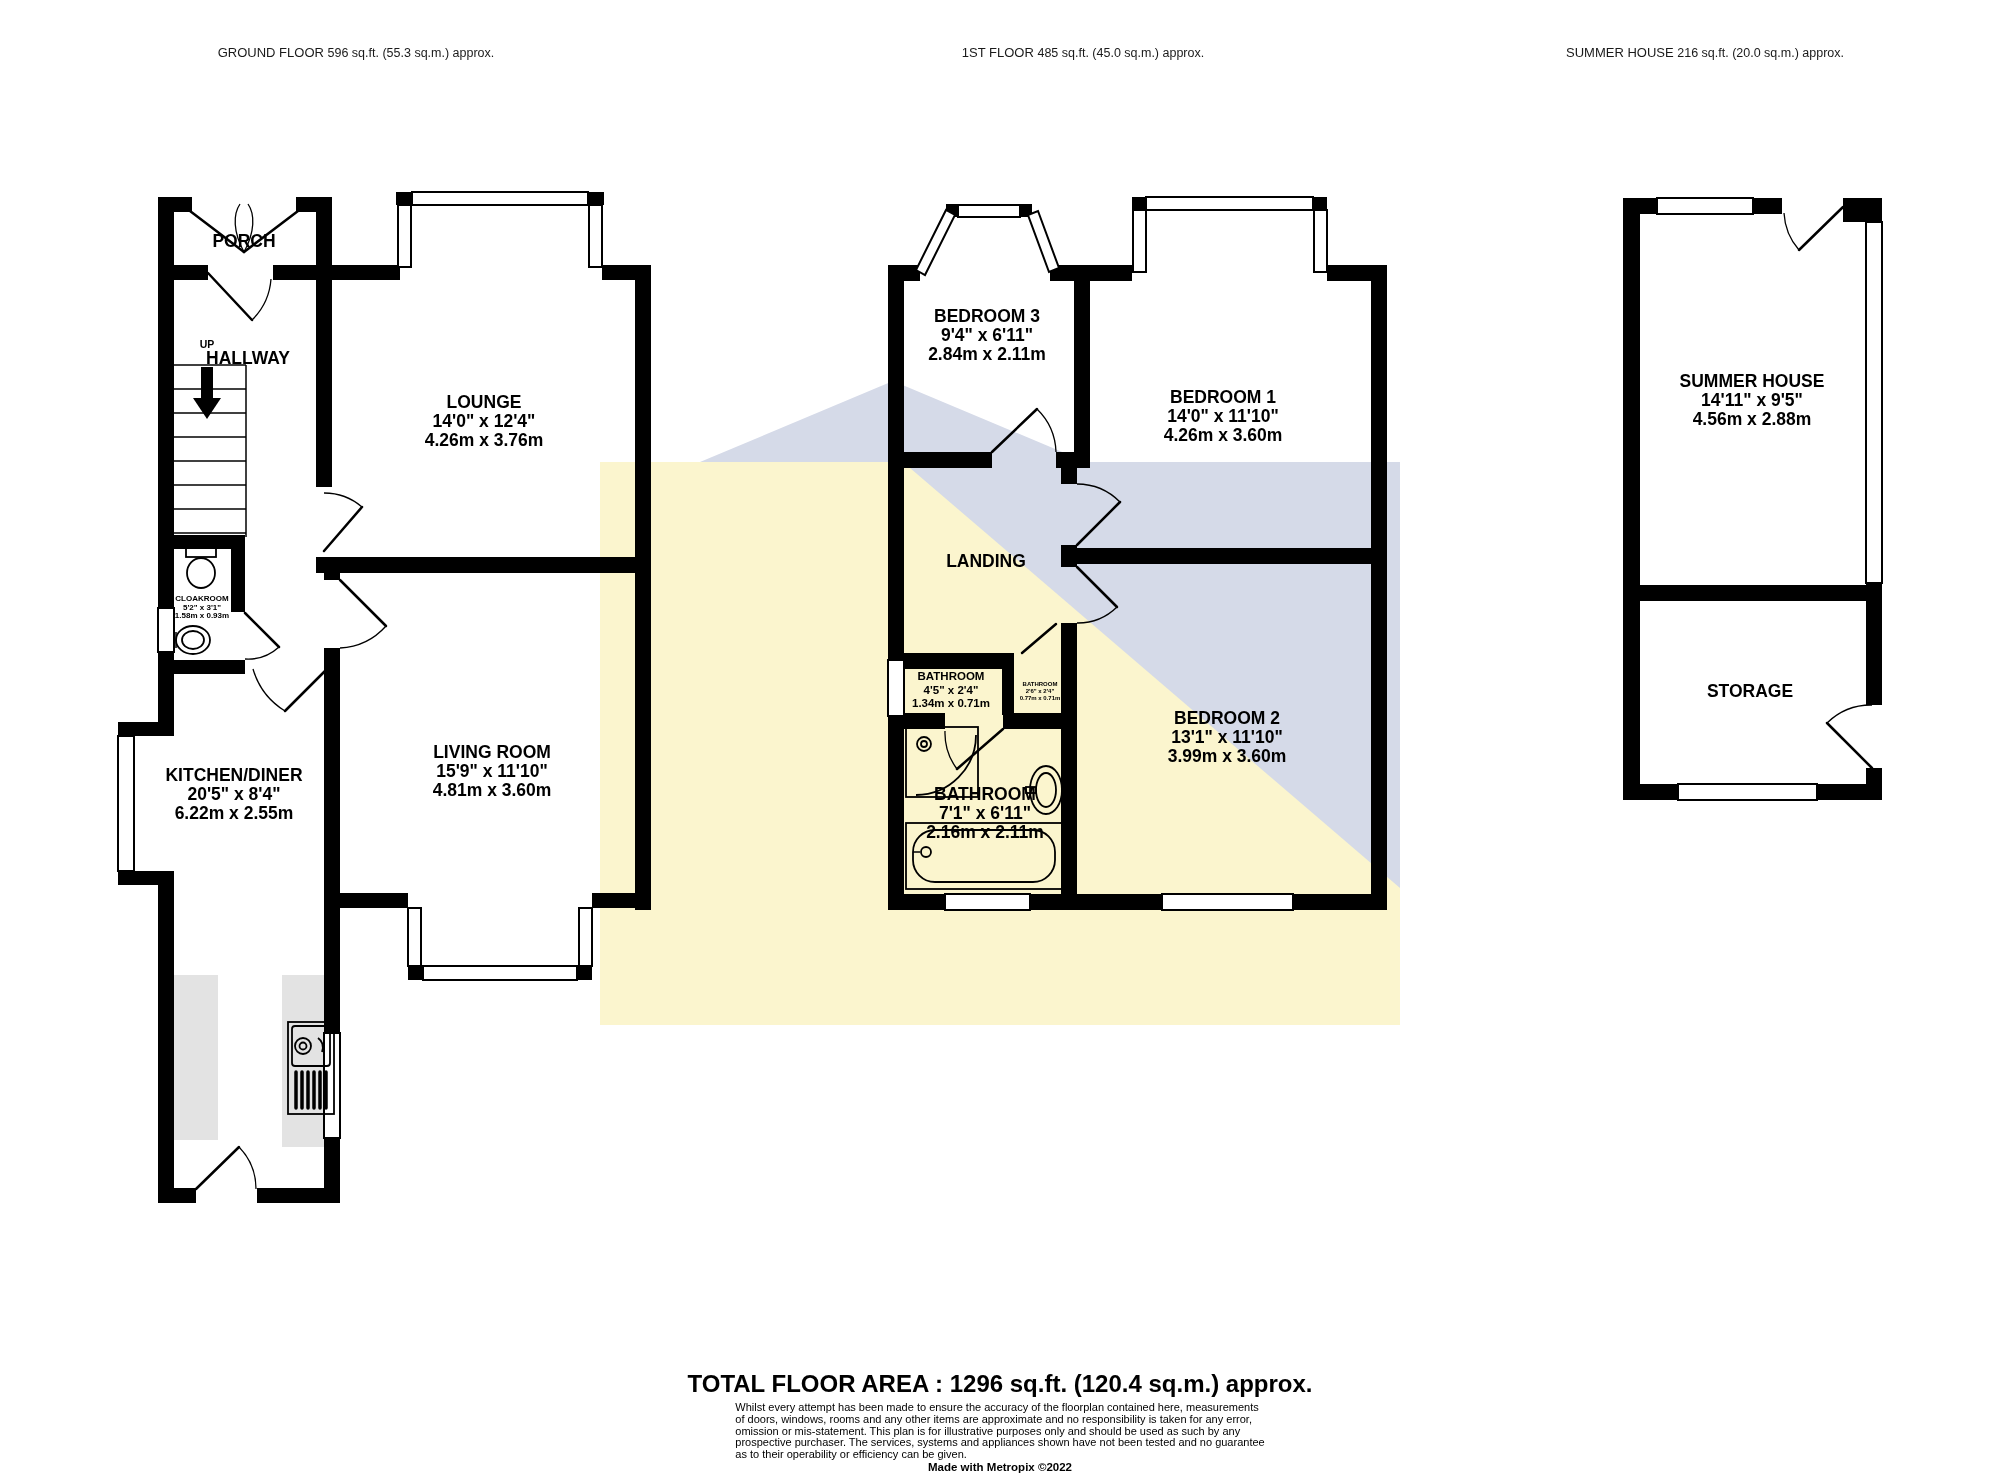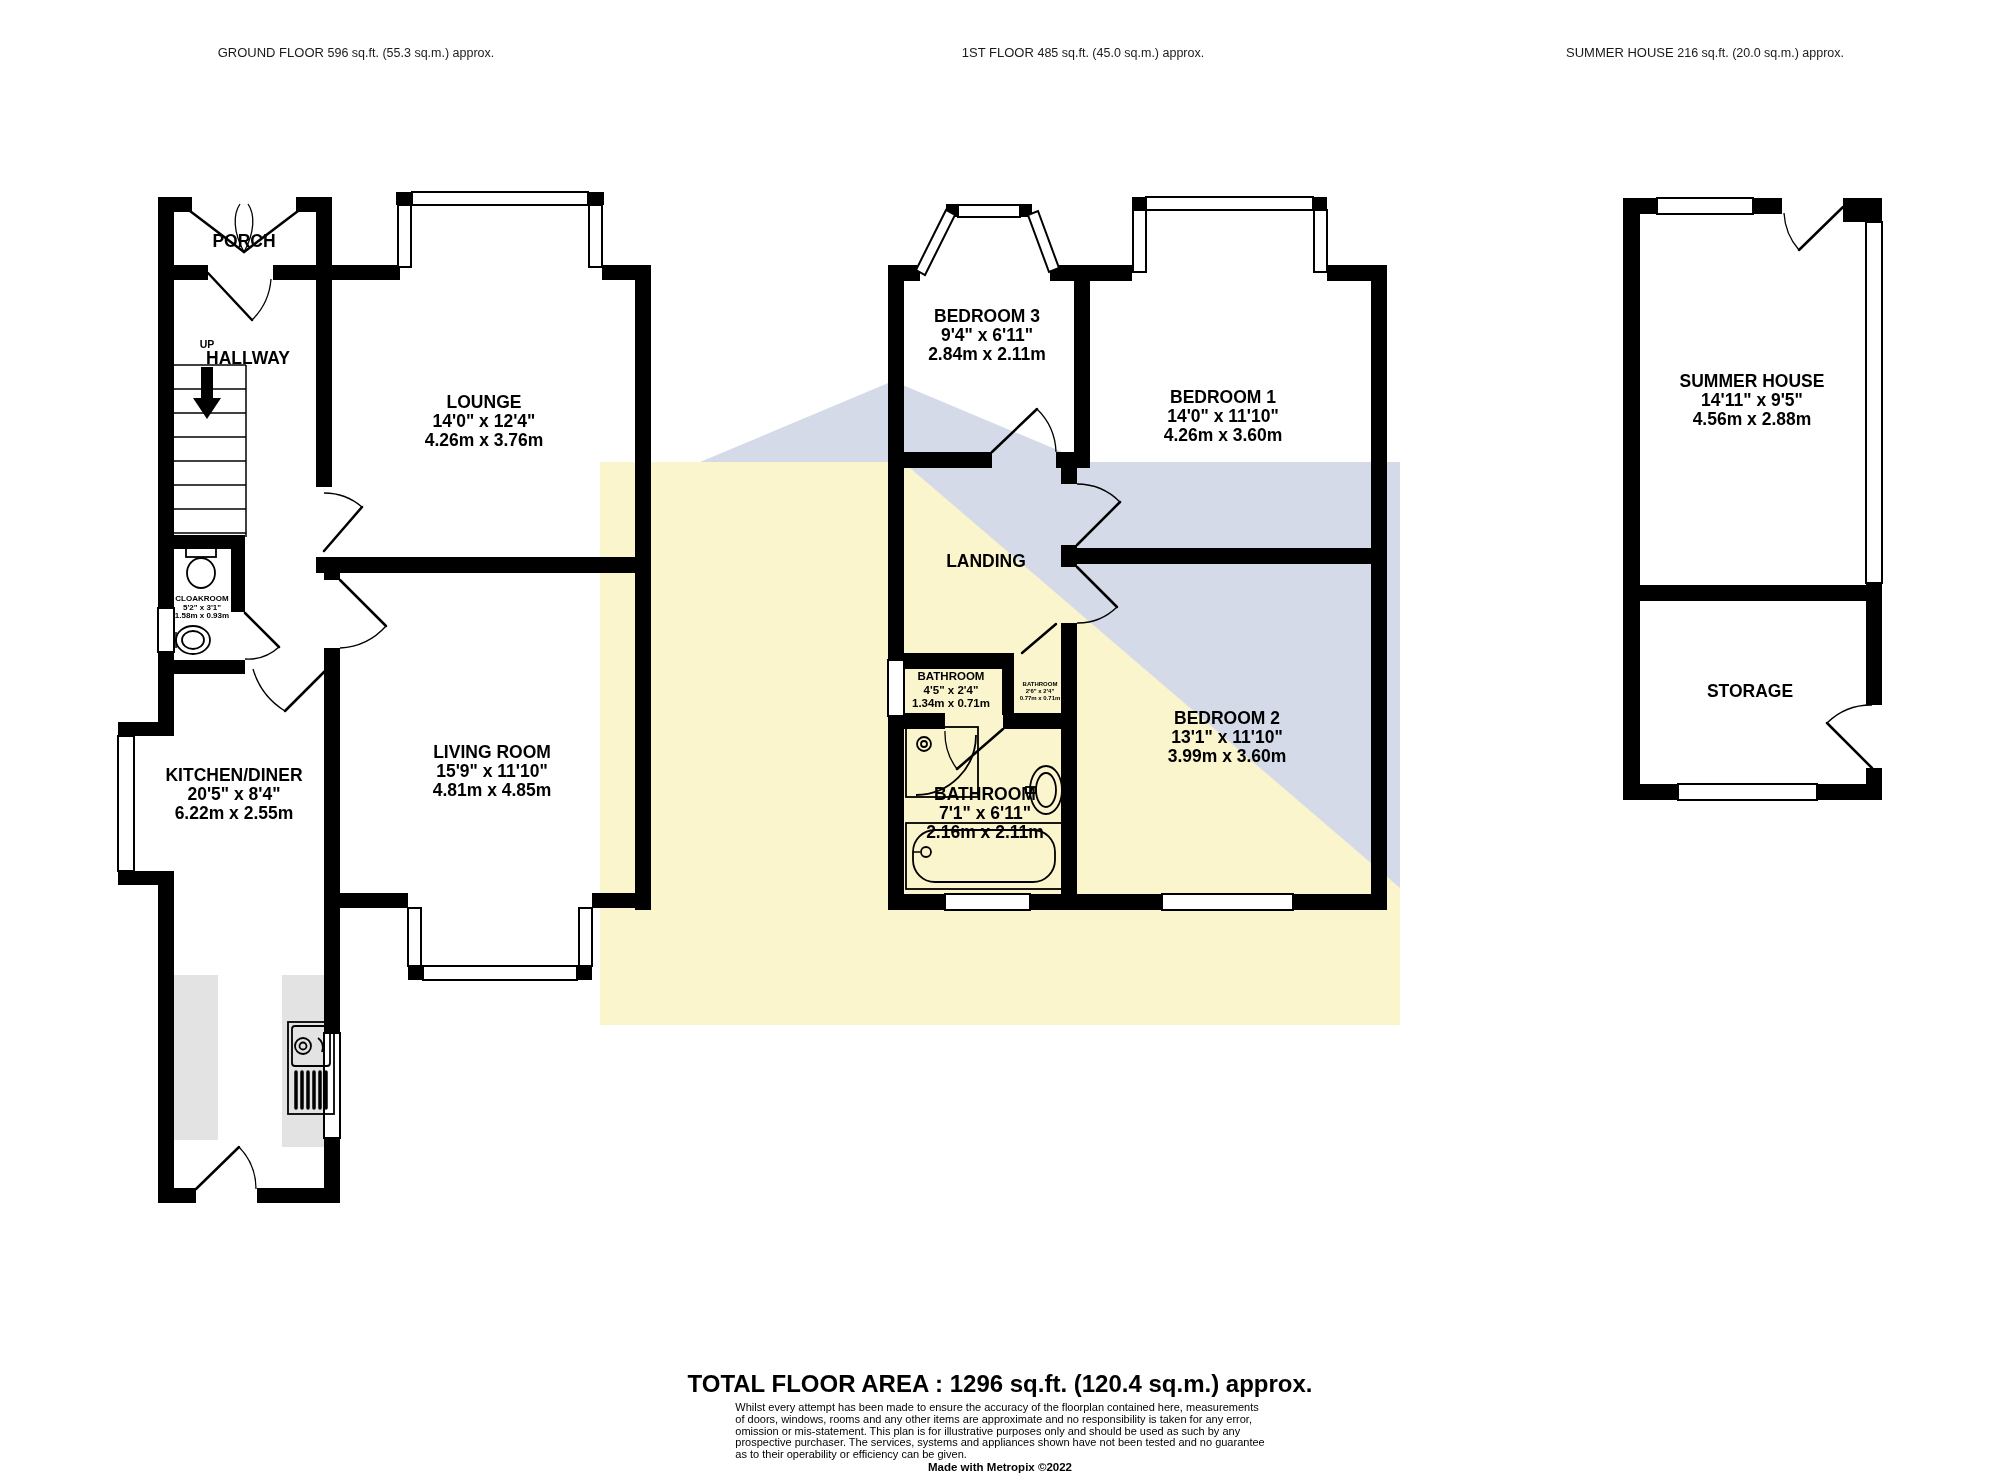--- a/index.html
+++ b/index.html
@@ -287,21 +287,21 @@
     <span>1.58m x 0.93m</span>
   </div>
   <div class="lbl room17" style="left:484px;top:421px">
     <span>LOUNGE</span>
     <span>14'0" x 12'4"</span>
     <span>4.26m x 3.76m</span>
   </div>
   <div class="lbl room17" style="left:492px;top:771px">
     <span>LIVING ROOM</span>
     <span>15'9" x 11'10"</span>
-    <span>4.81m x 4.85m</span>
+    <span>4.81m x 3.60m</span>
   </div>
   <div class="lbl room17" style="left:234px;top:794px">
     <span>KITCHEN/DINER</span>
     <span>20'5" x 8'4"</span>
     <span>6.22m x 2.55m</span>
   </div>
   <div class="lbl room17" style="left:987px;top:335px">
     <span>BEDROOM 3</span>
     <span>9'4" x 6'11"</span>
     <span>2.84m x 2.11m</span>

